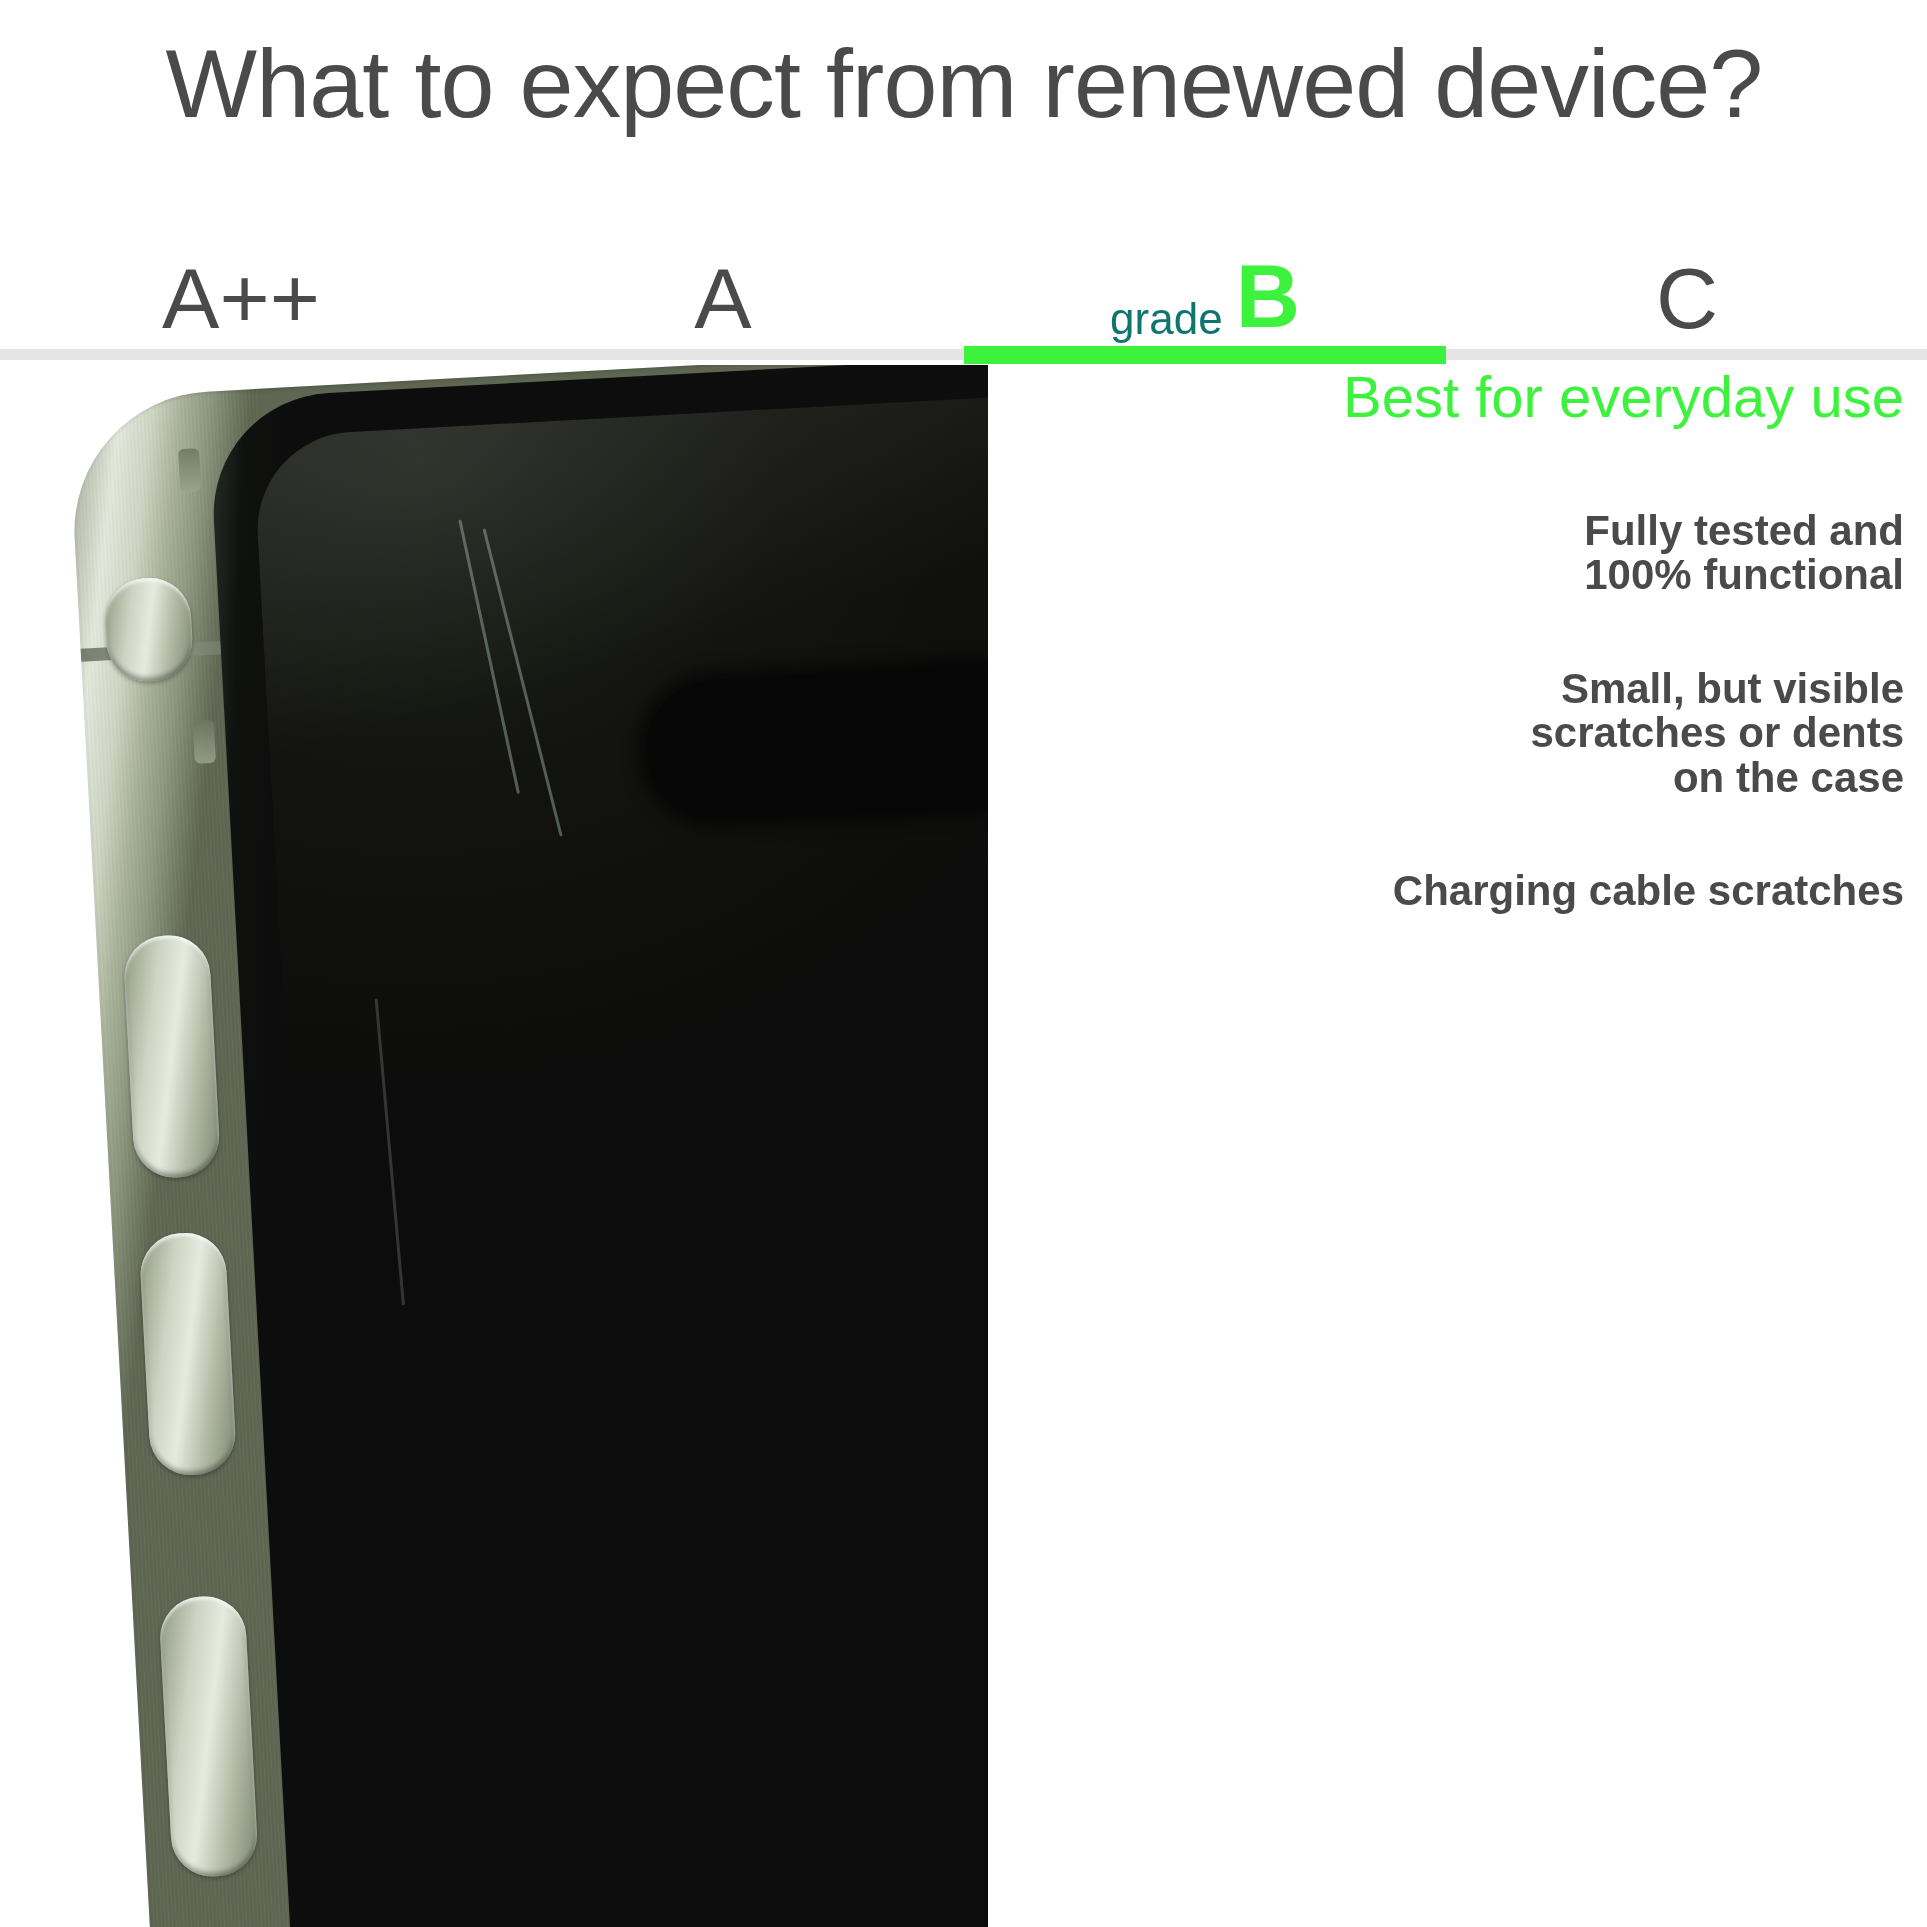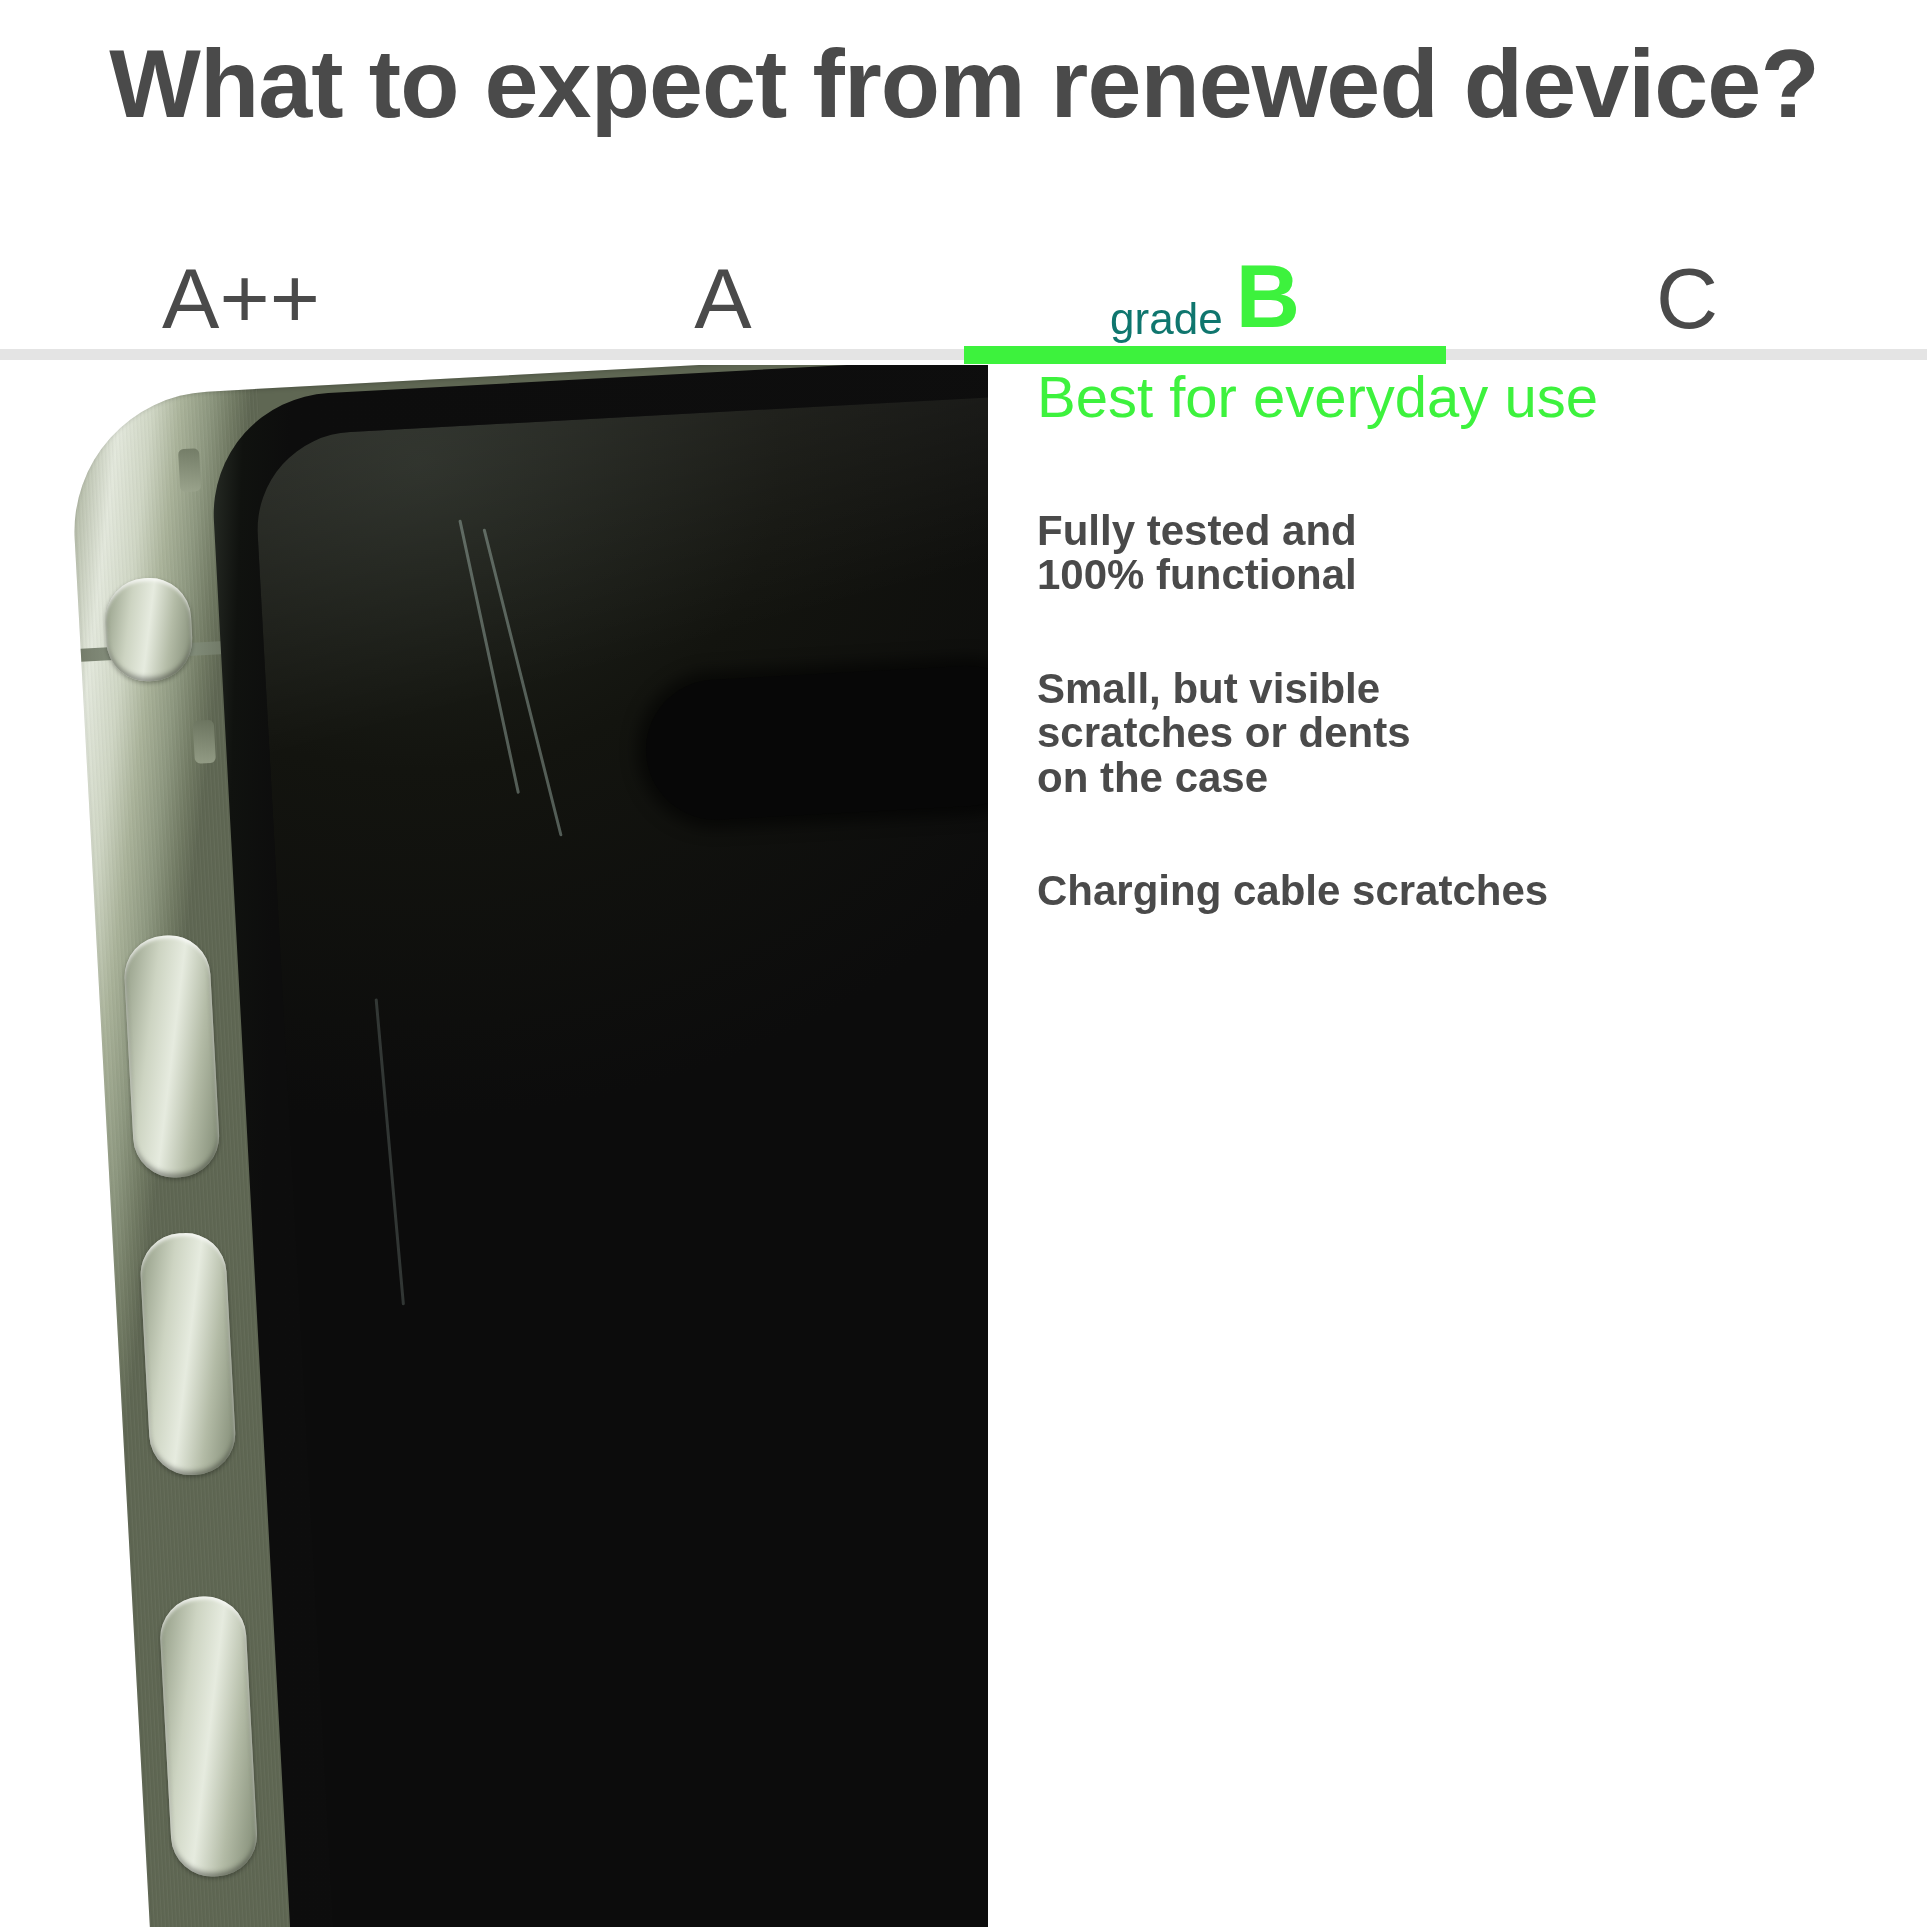--- a/index.html
+++ b/index.html
@@ -17,21 +17,21 @@
   }
 
   
   #title {
     position: absolute;
     left: 0;
     top: 28px;
     width: 1928px;
     text-align: center;
     font-size: 97px;
-    font-weight: bold;
+    font-weight: normal;
     color: #4a4a4a;
     letter-spacing: -0.9px;
     line-height: 1.15;
     white-space: nowrap;
   }
 
   
   #tabs {
     position: absolute;
     left: 0;
@@ -234,20 +234,21 @@
     background: linear-gradient(90deg, #6a7260, #93a08d, #6a7260);
     opacity: .9;
   }
 
   
   #info {
     position: absolute;
     left: 1037px;
     top: 365px;
     width: 867px;
+    text-align: right;
   }
   #headline {
     font-size: 58px;
     font-weight: 400;
     color: #3df23d;
     line-height: 1.1;
     margin-bottom: 80px;
     white-space: nowrap;
   }
   .feature {

